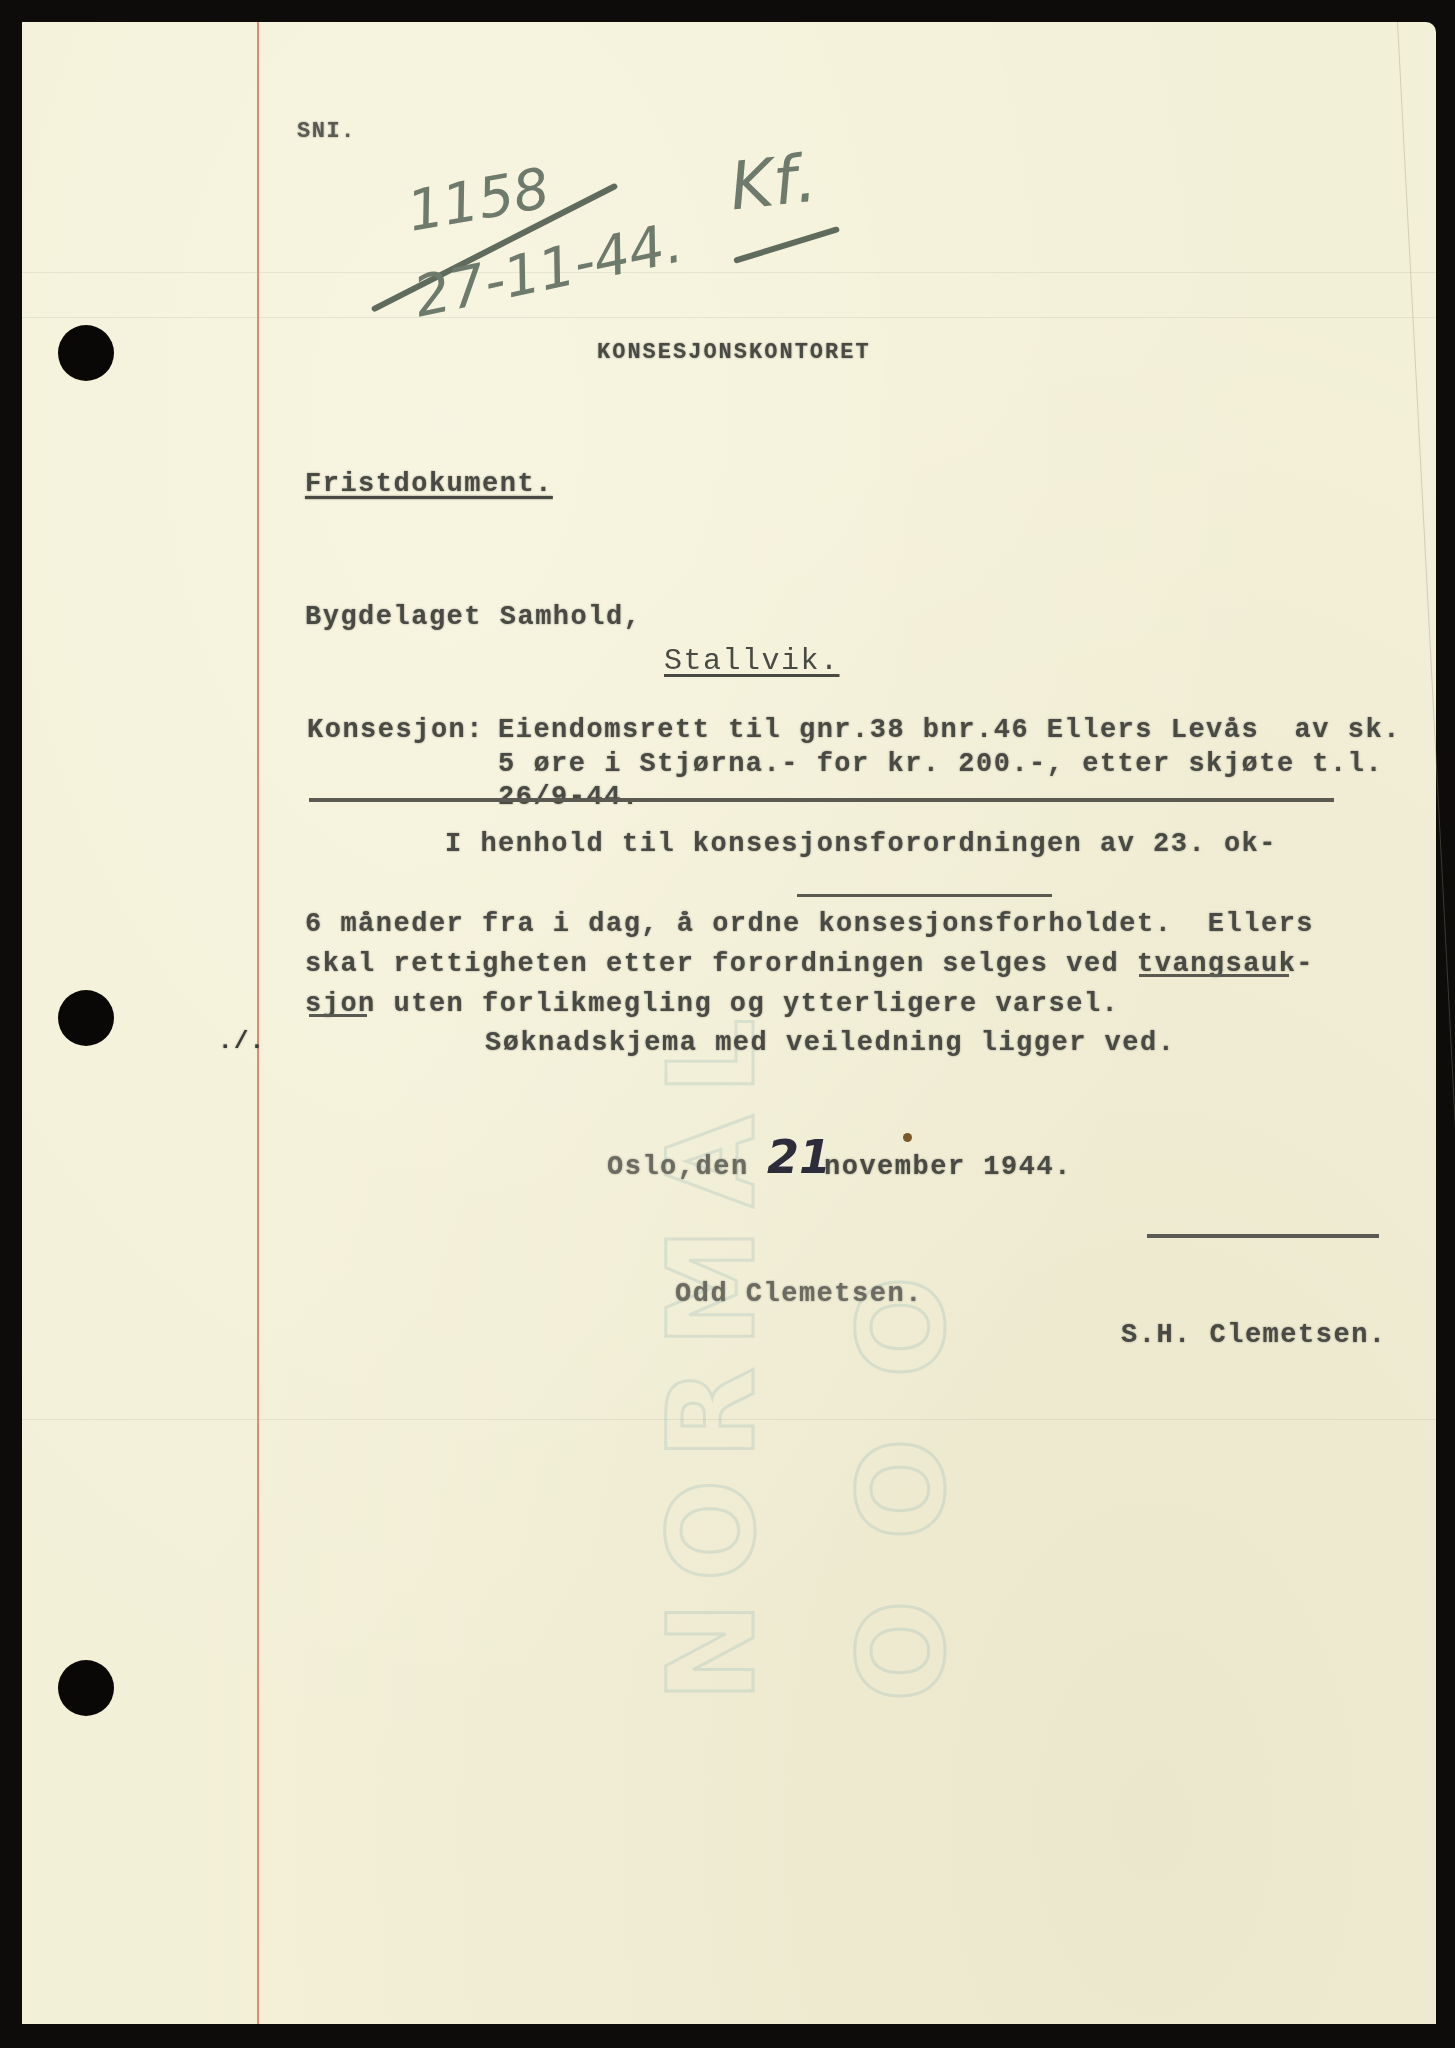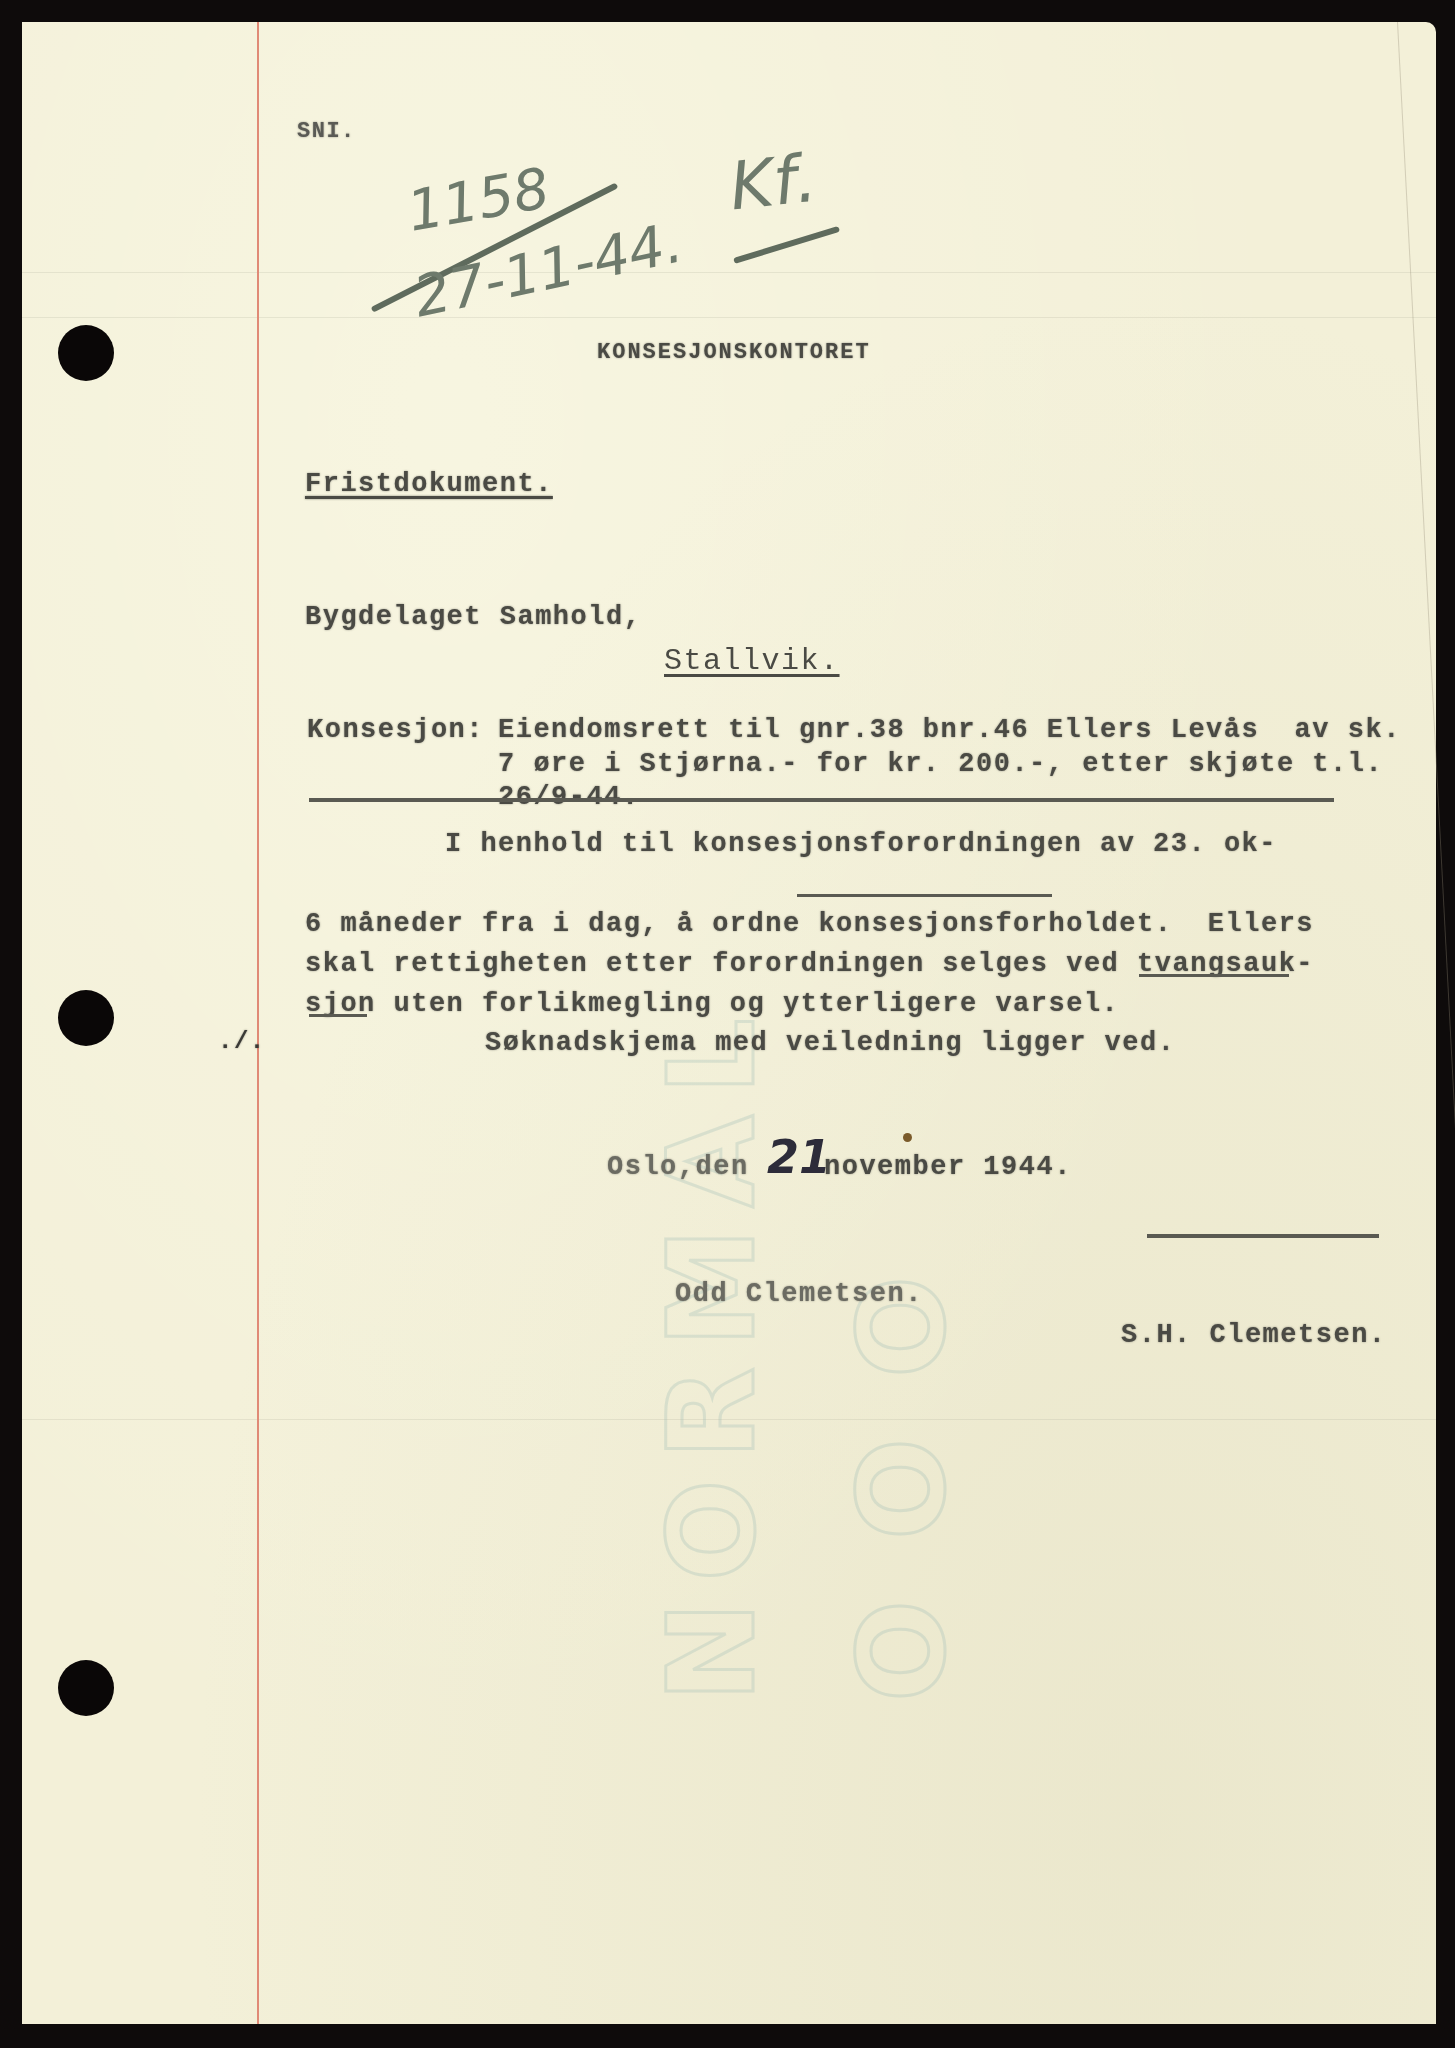--- a/index.html
+++ b/index.html
@@ -127,21 +127,21 @@
 
   <div class="typed" style="left:575px; top:318px; font-size:22px; letter-spacing:2px">KONSESJONSKONTORET</div>
 
   <div class="typed u" style="left:283px; top:447px">Fristdokument.</div>
 
   <div class="typed" style="left:283px; top:580px">Bygdelaget Samhold,</div>
   <div class="typed clean u" style="left:642px; top:622px">Stallvik.</div>
 
   <div class="typed" style="left:285px; top:693px">Konsesjon:</div>
   <div class="typed" style="left:476px; top:693px">Eiendomsrett til gnr.38 bnr.46 Ellers Levås  av sk.</div>
-  <div class="typed" style="left:476px; top:727px">7 øre i Stjørna.- for kr. 200.-, etter skjøte t.l.</div>
+  <div class="typed" style="left:476px; top:727px">5 øre i Stjørna.- for kr. 200.-, etter skjøte t.l.</div>
   <div class="typed" style="left:476px; top:760px">26/9-44.</div>
   <div class="rule" style="left:287px; top:776px; width:1025px"></div>
 
   <div class="typed" style="left:423px; top:807px">I henhold til konsesjonsforordningen av 23. ok-</div>
   <div class="rule" style="left:775px; top:872px; width:255px; height:3px"></div>
   <div class="typed" style="left:283px; top:887px">6 måneder fra i dag, å ordne konsesjonsforholdet.  Ellers</div>
   <div class="typed" style="left:283px; top:927px">skal rettigheten etter forordningen selges ved tvangsauk-</div>
   <div class="rule" style="left:1117px; top:952px; width:150px; height:3px"></div>
   <div class="typed" style="left:283px; top:967px">sjon uten forlikmegling og ytterligere varsel.</div>
   <div class="rule" style="left:287px; top:992px; width:58px; height:3px"></div>

